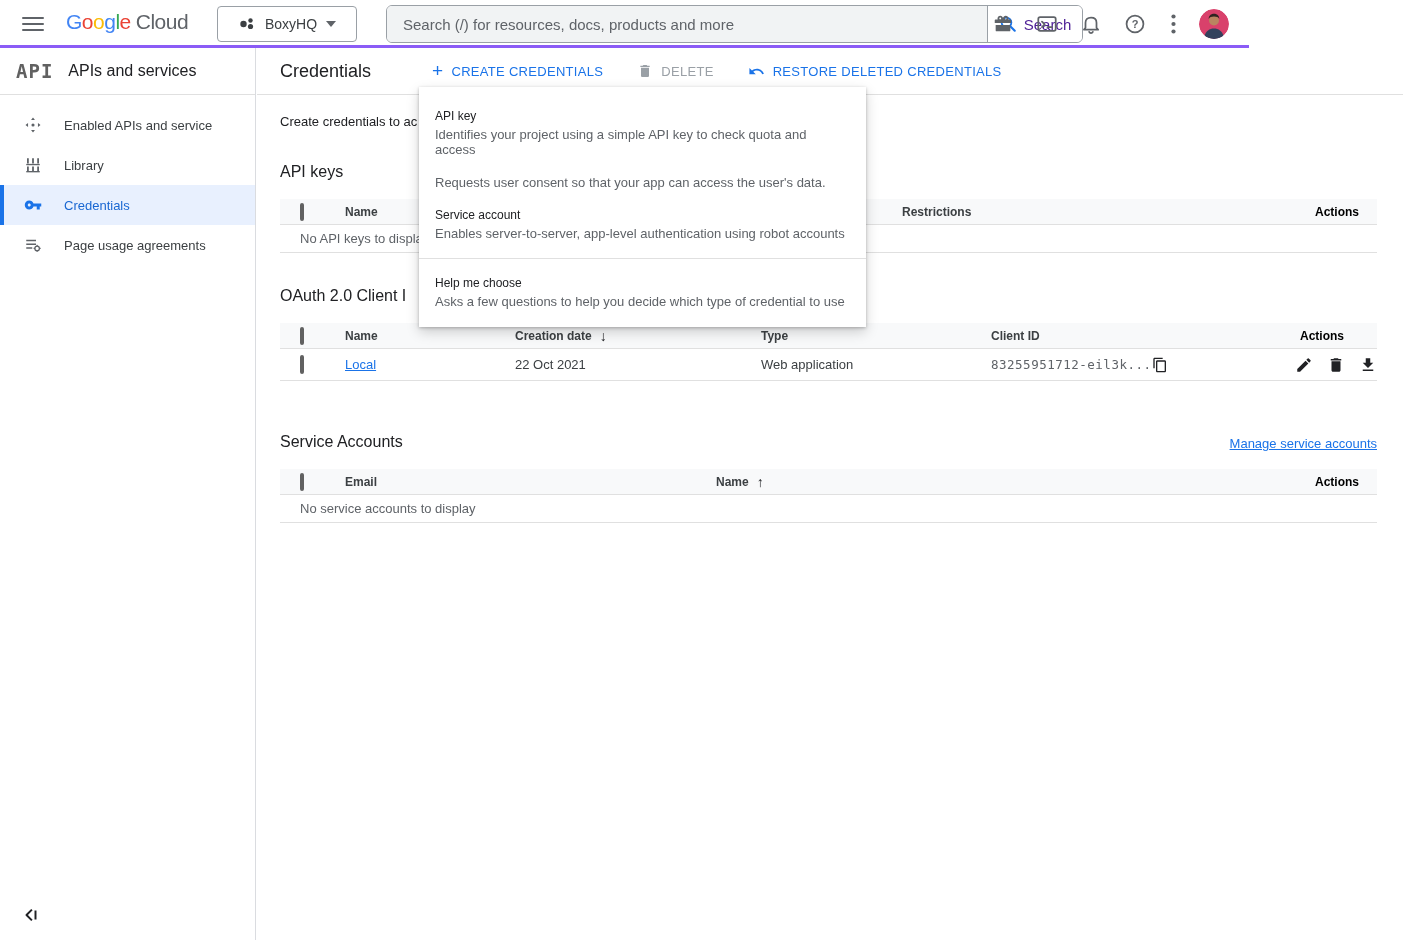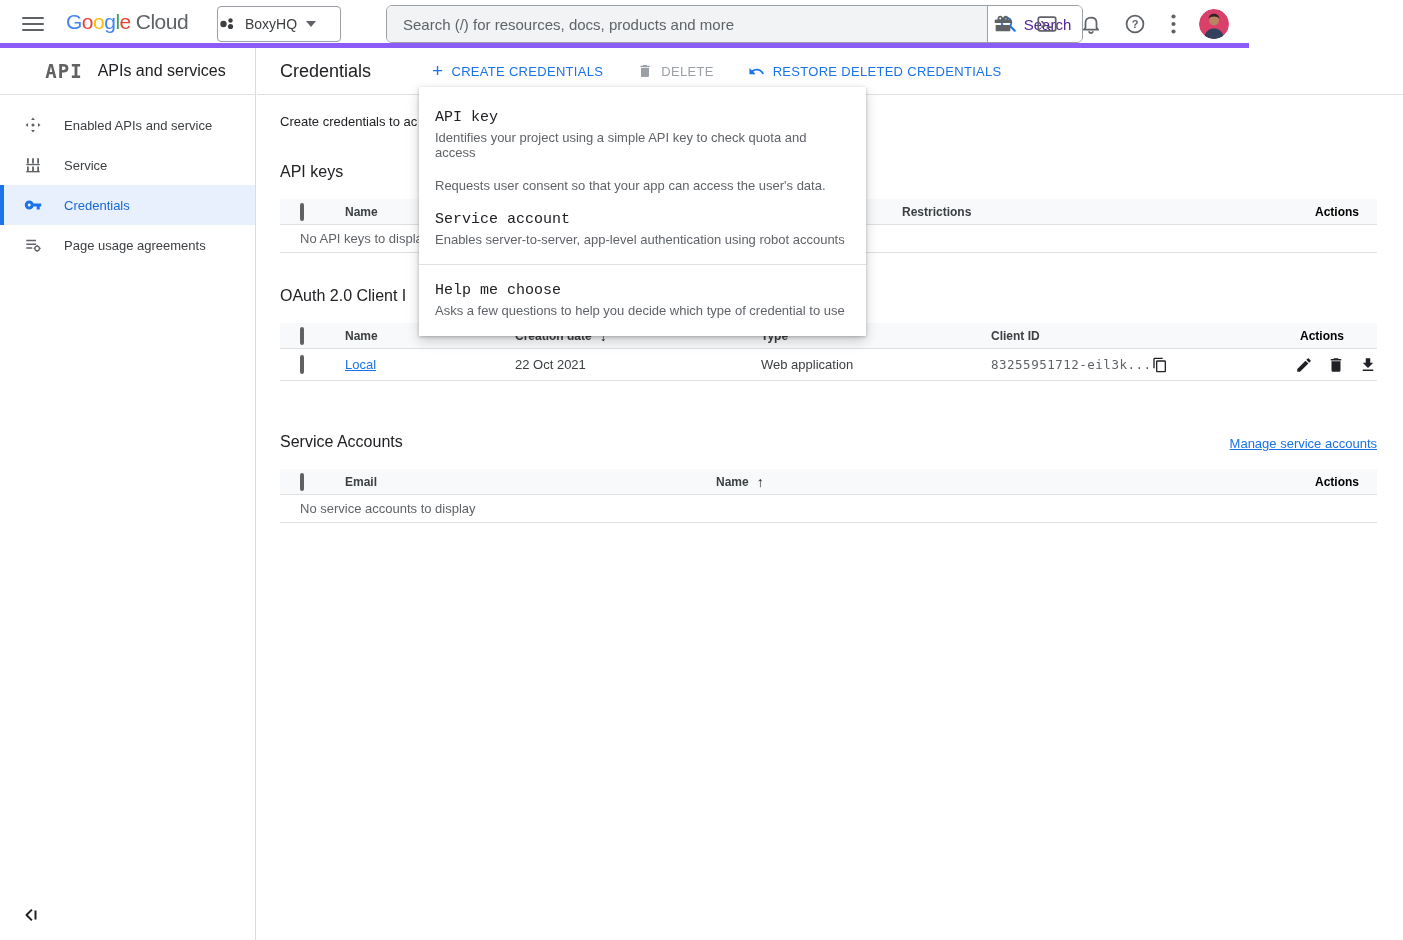--- a/index.html
+++ b/index.html
@@ -5,33 +5,33 @@
   * { margin:0; padding:0; box-sizing:border-box; }
   html,body { width:1403px; height:940px; }
   body {
     font-family:"Liberation Sans", sans-serif;
     background:#fff; color:#202124; position:relative; overflow:hidden;
   }
   svg { display:block; }
 
   
   .topbar { position:absolute; top:0; left:0; width:1249px; height:48px; background:#fff;
-            border-bottom:5px solid #8b5cf6; z-index:30; }
+            border-bottom:3px solid #8b5cf6; z-index:30; }
   .hamburger { position:absolute; left:22px; top:13px; width:22px; height:22px; cursor:pointer;
                display:flex; flex-direction:column; justify-content:center; gap:4px; }
   .hamburger span { display:block; height:2px; background:#5f6368; border-radius:1px; }
   .gc-logo { position:absolute; left:66px; top:10px; font-size:21px; letter-spacing:-0.5px;
              display:flex; align-items:center; }
   .gc-logo .gword { font-weight:500; }
   .gl-b{color:#4285F4} .gl-r{color:#EA4335} .gl-y{color:#FBBC05} .gl-g{color:#34A853}
   .gc-logo .cloud { color:#5f6368; margin-left:5px; font-weight:400; }
 
   .proj-select { position:absolute; left:217px; top:6px; height:36px; min-width:124px;
                  border:1px solid #9aa0a6; border-radius:4px; display:flex; align-items:center;
-                 padding:0 0; gap:9px; cursor:pointer; background:#fff; }
+                 padding:0 20px; gap:9px; cursor:pointer; background:#fff; }
   .proj-name { font-size:14px; font-weight:500; color:#3c4043; }
   .caret-down { width:0; height:0; border-left:5px solid transparent; border-right:5px solid transparent;
                 border-top:6px solid #5f6368; }
 
   .searchbar { position:absolute; left:386px; top:5px; width:697px; height:38px;
                border:1px solid #9aa0a6; border-radius:6px; display:flex; overflow:hidden; }
   .search-input { flex:1; border:none; outline:none; background:#f1f3f4; font-size:15px;
                   padding:0 16px; color:#202124; font-family:"Liberation Sans", sans-serif; }
   .search-input::placeholder { color:#5f6368; }
   .search-btn { width:95px; background:#fff; border:none; border-left:1px solid #9aa0a6;
@@ -43,21 +43,21 @@
                   gap:20px; padding-right:20px; }
   .tb-icon { width:24px; height:24px; cursor:pointer; display:flex; align-items:center; justify-content:center; }
   .kebab { width:12px; }
   .kebab svg { margin:0 auto; }
   .avatar { width:30px; height:30px; border-radius:50%; overflow:hidden; cursor:pointer; }
 
   
   .sidebar { position:absolute; top:48px; left:0; width:256px; height:892px; background:#fff;
              border-right:1px solid #dadce0; z-index:5; }
   .sidebar-header { height:47px; border-bottom:1px solid #e0e0e0; display:flex; align-items:center;
-                    padding-left:16px; gap:15px;justify-content:center; }
+                    padding-left:16px; gap:15px; }
   .api-logo { font-family:"DejaVu Sans Mono", monospace; font-weight:bold; font-size:19px;
               color:#616161; letter-spacing:1px; }
   .sidebar-title { font-size:16px; color:#202124; }
   .nav { padding-top:10px; }
   .nav-item { height:40px; display:flex; align-items:center; padding-left:24px; gap:22px;
               cursor:pointer; font-size:13px; color:#3c4043; }
   .nav-item .nav-icon { width:18px; height:18px; flex:0 0 18px; }
   .nav-item.selected { background:#e8f0fe; color:#1967d2; border-left:4px solid #1a73e8; padding-left:20px; }
   .collapse-btn { position:absolute; left:22px; bottom:14px; width:20px; height:20px; cursor:pointer; }
 
@@ -96,21 +96,21 @@
   .cid-cell { display:flex; align-items:center; gap:0; }
   .copy-btn { width:16px; height:16px; cursor:pointer; }
   .row-actions { display:flex; justify-content:flex-end; gap:14px; }
   .act-icon { width:18px; height:18px; cursor:pointer; }
 
   
   .dropdown { position:absolute; left:162px; top:39px; width:447px; background:#fff; z-index:20;
               box-shadow:0 1px 3px rgba(0,0,0,0.24), 0 5px 12px rgba(0,0,0,0.18);
               padding:13px 0 9px 0; }
   .menu-item { padding:9px 16px; cursor:pointer; }
-  .menu-title { font-size:15px; color:#202124; margin-bottom:4px;font-family:Liberation Mono, monospace; }
+  .menu-title { font-size:12px; color:#202124; margin-bottom:4px; }
   .menu-desc { font-size:13px; color:#5f6368; }
   .menu-divider { height:1px; background:#e0e0e0; margin:8px 0; }
 </style>
 </head>
 <body>
 
 <div class="topbar">
   <div class="hamburger">
       <span></span>
       <span></span>
@@ -205,21 +205,21 @@
       <svg class="nav-icon" viewBox="0 0 24 24" fill="#5f6368">
         <rect x="4" y="3" width="2.4" height="7"></rect>
           <rect x="10.8" y="3" width="2.4" height="7"></rect>
           <rect x="17.6" y="3" width="2.4" height="7"></rect>
         <rect x="3" y="10.5" width="18" height="1.8"></rect>
         <rect x="4" y="14" width="2.4" height="6"></rect>
           <rect x="10.8" y="14" width="2.4" height="6"></rect>
           <rect x="17.6" y="14" width="2.4" height="6"></rect>
         <rect x="3" y="20" width="18" height="1.8"></rect>
       </svg>
-      <span>Service</span>
+      <span>Library</span>
     </div>
     <div class="nav-item selected">
       <svg class="nav-icon" viewBox="0 0 24 24" fill="#1a73e8">
         <path d="M12.65 10C11.83 7.67 9.61 6 7 6c-3.31 0-6 2.69-6 6s2.69 6 6 6c2.61 0 4.83-1.67 5.65-4H17v4h4v-4h2v-4H12.65zM7 14c-1.1 0-2-.9-2-2s.9-2 2-2 2 .9 2 2-.9 2-2 2z"></path>
       </svg>
       <span>Credentials</span>
     </div>
     <div class="nav-item">
       <svg class="nav-icon" viewBox="0 0 24 24" fill="#5f6368">
         <rect x="3" y="5" width="13" height="2"></rect>

